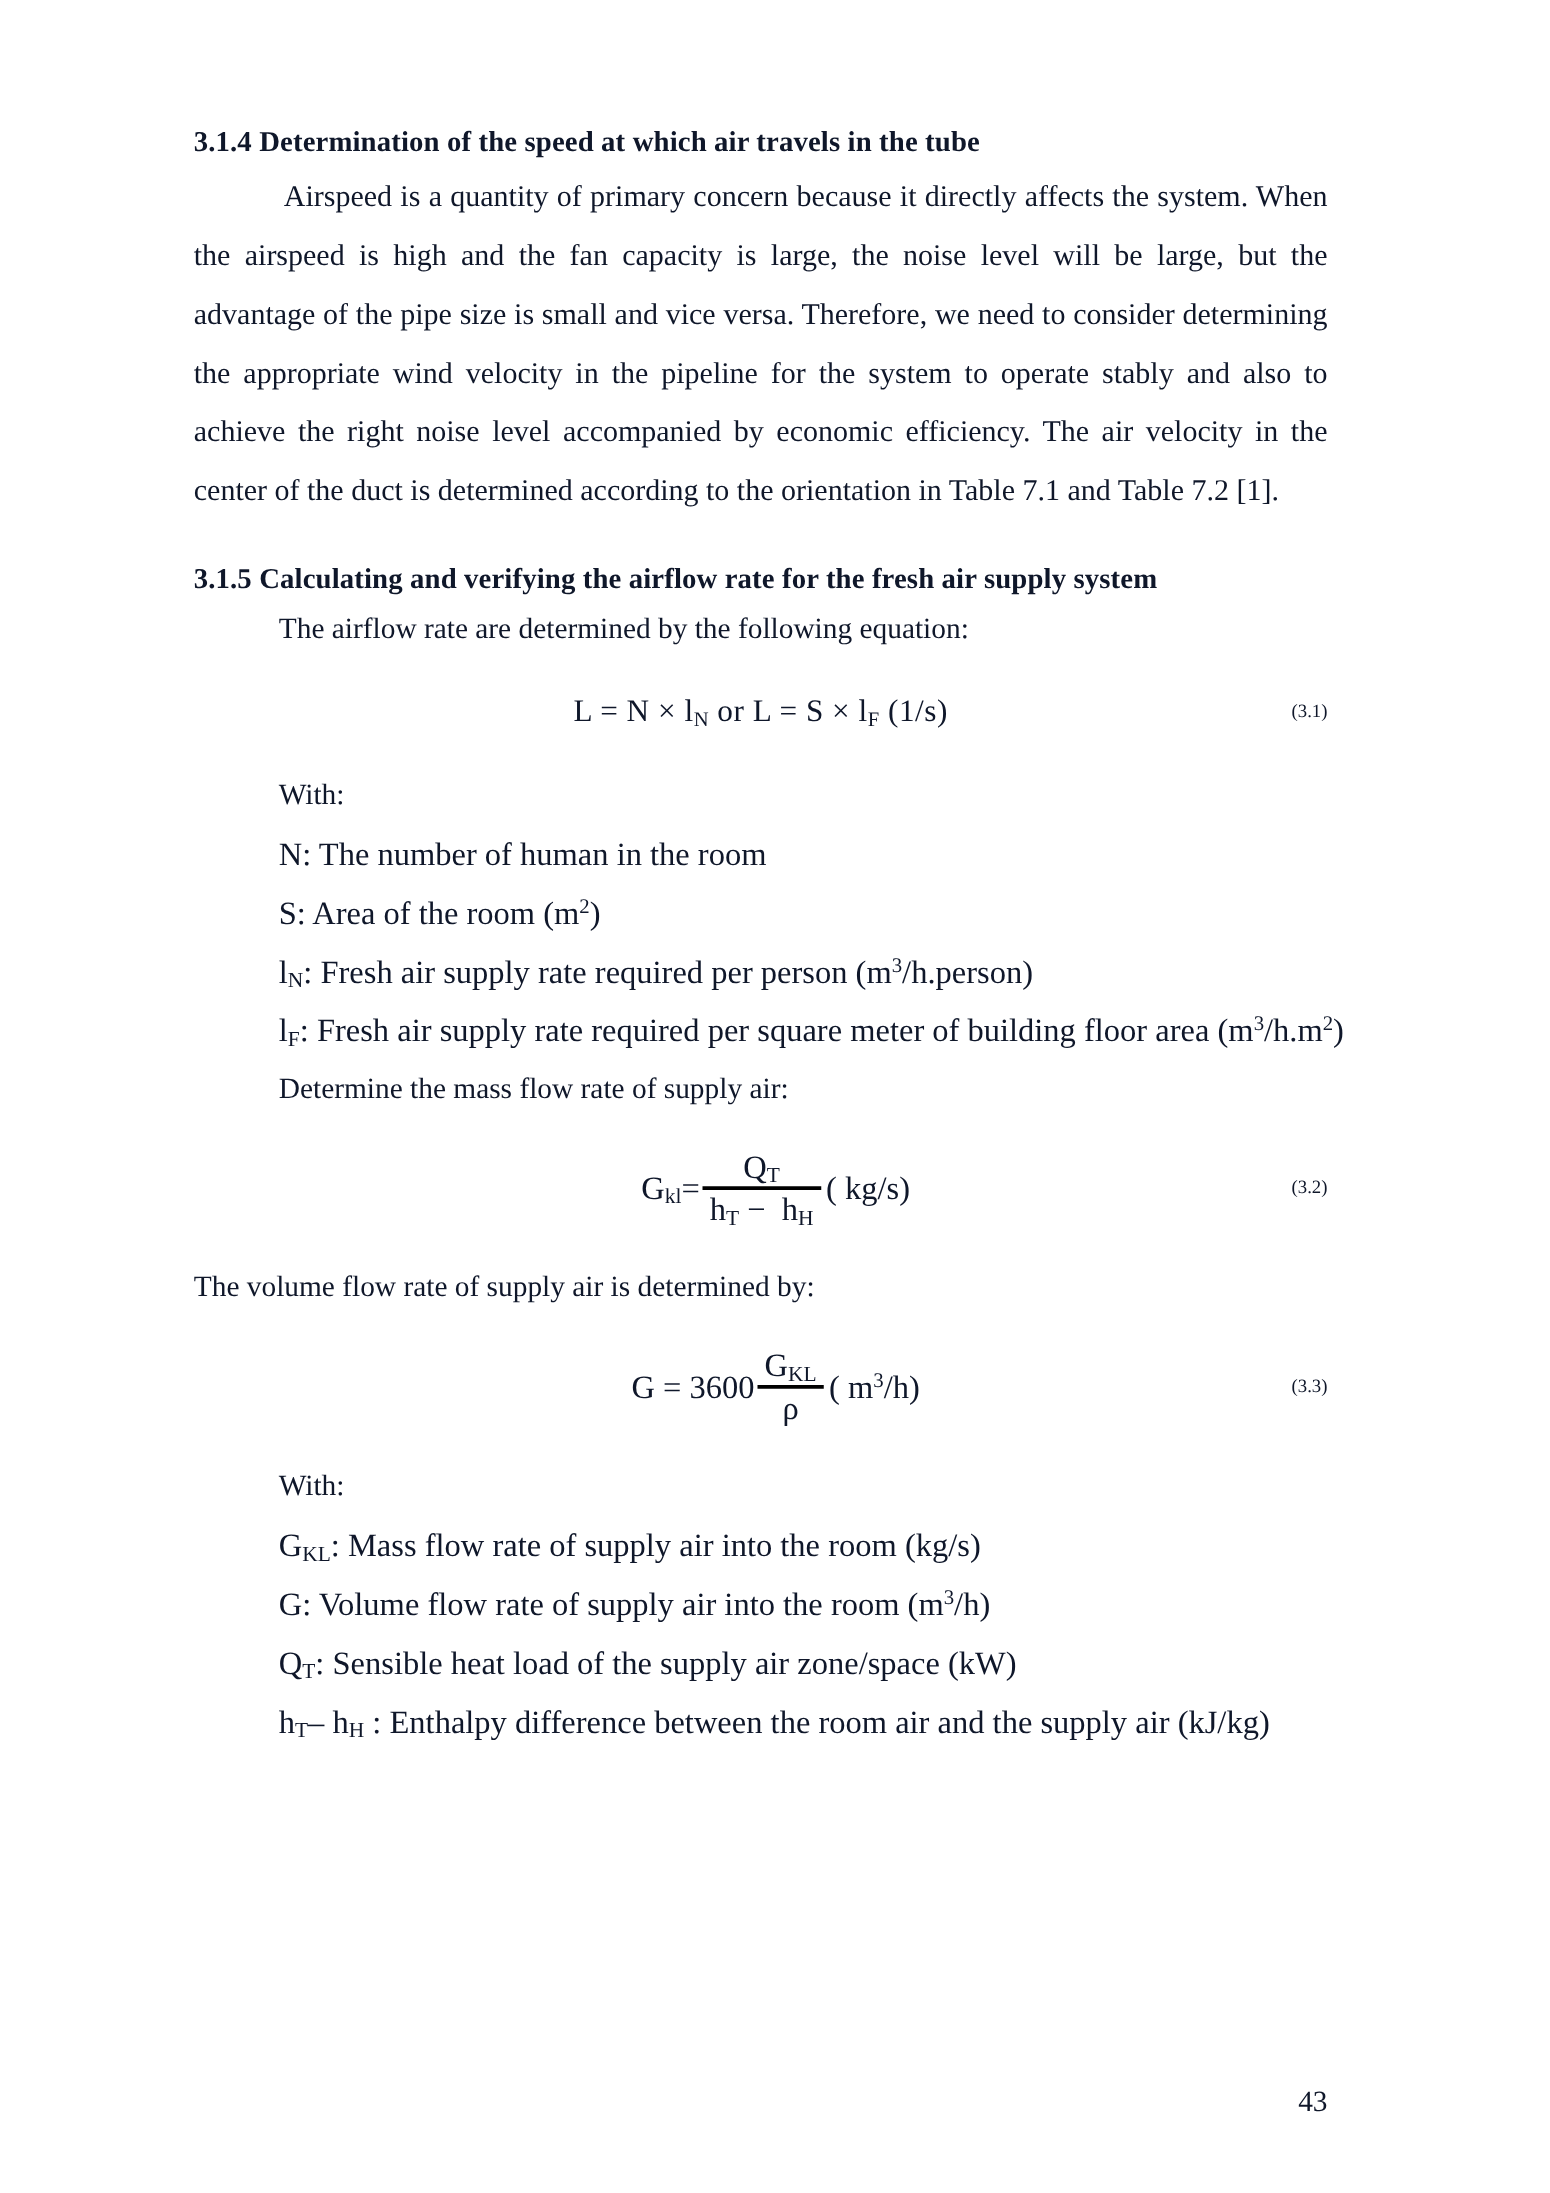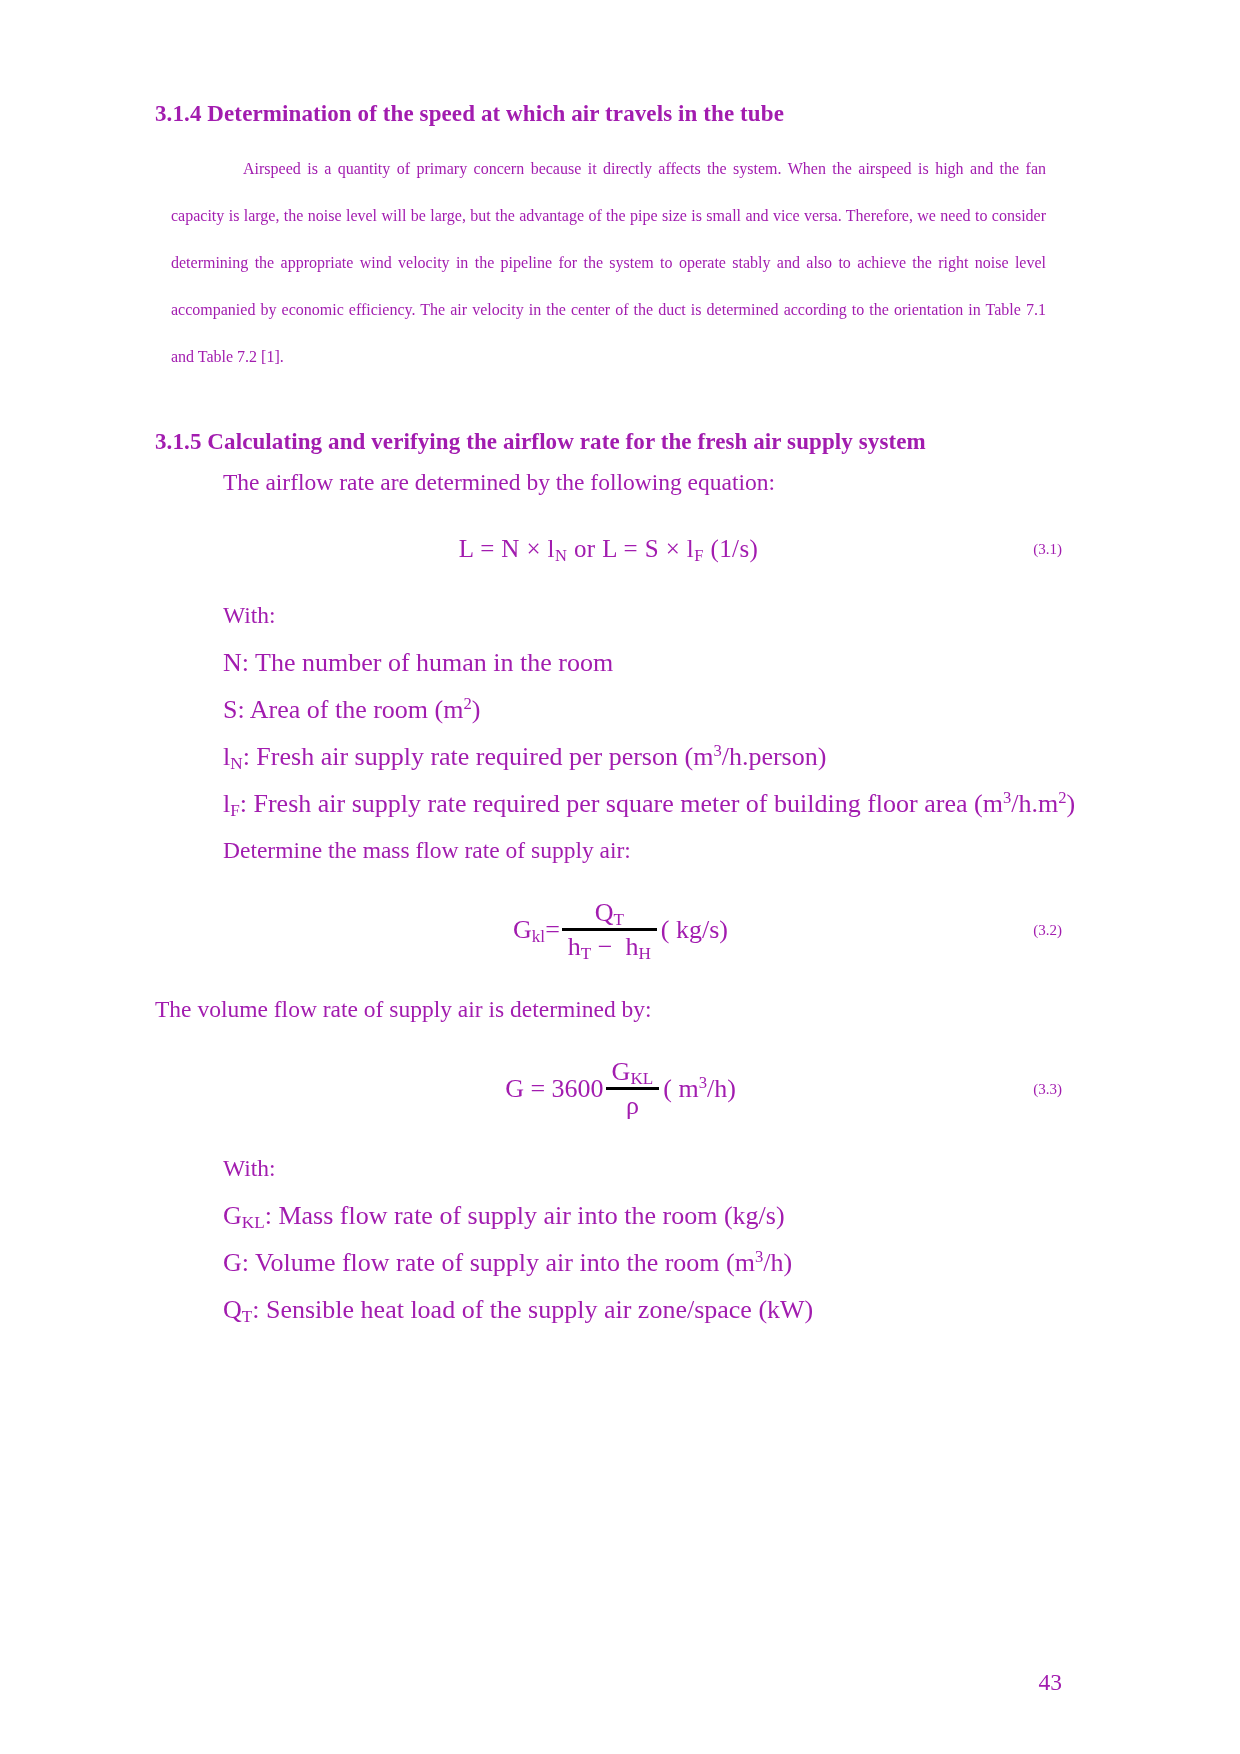--- a/index.html
+++ b/index.html
@@ -6,42 +6,42 @@
     margin: 0;
     padding: 0;
     background: #ffffff;
   }
   .page {
     position: relative;
     width: 1240px;
     height: 1754px;
     background: #ffffff;
     font-family: "Liberation Serif", "DejaVu Serif", serif;
-    color: #a21caf;
+    color: #0f172a;
     box-sizing: border-box;
     padding: 100px 178px 0 155px;
     overflow: hidden;
   }
   .heading {
     font-size: 23px;
     font-weight: bold;
     line-height: 1.25;
     margin: 0 0 6px 0;
     letter-spacing: 0.1px;
   }
   .heading.second {
     margin-top: 22px;
     margin-bottom: 2px;
   }
   .para {
-    font-size: 16px;
+    font-size: 24px;
     line-height: 47px;
     text-align: justify;
     text-justify: inter-word;
-    margin: 16px;
+    margin: 0;
     text-indent: 72px;
     hyphens: none;
   }
   .simple-line {
     font-size: 23.5px;
     line-height: 47px;
     margin: 0;
     text-align: left;
   }
   .simple-line.indent {
@@ -216,16 +216,17 @@
   </div>
 
   <p class="with-line">With:</p>
 
   <p class="def-line"><span>G</span><sub>KL</sub><span>: Mass flow rate of supply air into the room (kg/s)</span></p>
 
   <p class="def-line"><span>G</span><span>: Volume flow rate of supply air into the room (m</span><sup>3</sup><span>/h)</span></p>
 
   <p class="def-line"><span>Q</span><sub>T</sub><span>: Sensible heat load of the supply air zone/space (kW)</span></p>
 
+  <p class="def-line"><span>h</span><sub>T</sub><span>–</span> <span>h</span><sub>H</sub><span> : Enthalpy difference between the room air and the supply air (kJ/kg)</span></p>
 
   <div class="page-number">43</div>
 
 </div>
 
 </body></html>

